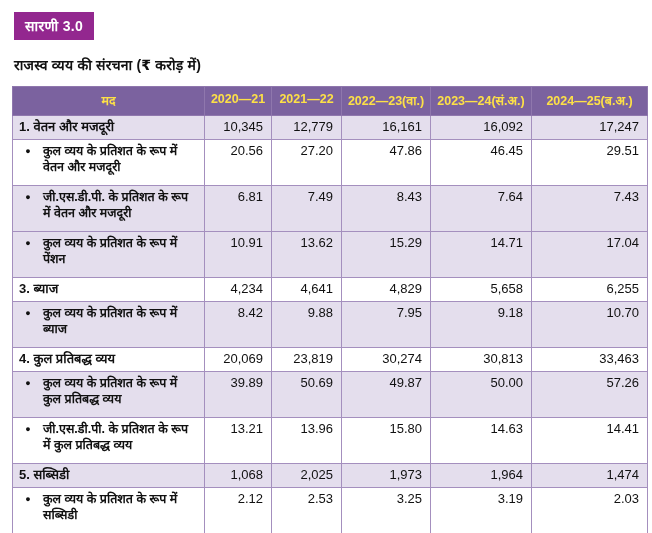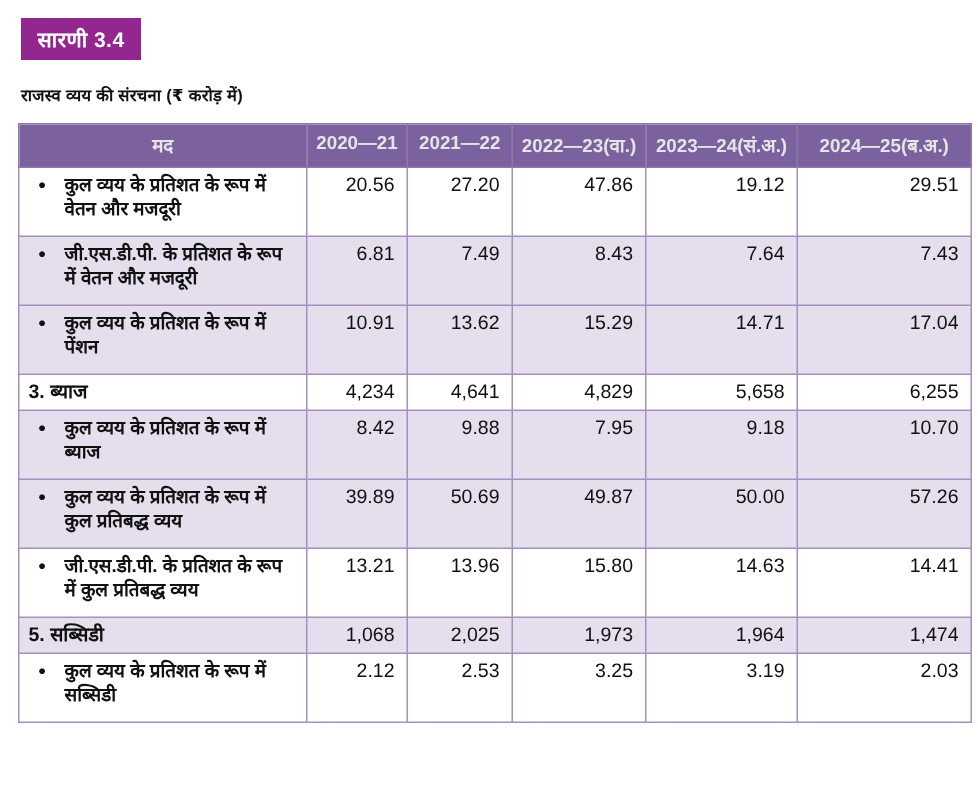--- a/index.html
+++ b/index.html
@@ -15,21 +15,21 @@
   .badge {
     display: inline-block;
     color: #ffffff;
     font-weight: bold;
     font-size: 14px;
     padding: 4px 11px 5px 11px;
     margin: 2px 0 0 2px;
     letter-spacing: 0.3px;
   }
   .title {
-    font-size: 11px;
+    font-size: 14px;
     font-weight: bold;
     margin: 15px 0 12px 2px;
     letter-spacing: 0.2px;
   }
 
   table.main {
     border-collapse: collapse;
     width: 635px;
     table-layout: fixed;
     font-size: 13px;
@@ -39,21 +39,21 @@
   table.main col.c-y2    { width: 70px; }
   table.main col.c-y3    { width: 89px; }
   table.main col.c-y4    { width: 101px; }
   table.main col.c-y5    { width: 116px; }
 
   th, td {
     border: 1px solid #A48FBE;
     vertical-align: top;
   }
   thead th {
-    color: #e5e5e5;
+    color: #fde047;
     font-weight: bold;
     font-size: 12.5px;
     text-align: center;
     padding: 5px 2px 6px 2px;
     border-color: #8f77ad;
     border-left: 1px solid #cdc1de;
   }
   thead th:first-child { border-left: 1px solid #8f77ad; }
 
   td.label-cell { padding: 3px 4px 4px 6px; font-weight: bold; font-size: 13px; }
@@ -71,21 +71,21 @@
     font-size: 9px;
     line-height: 16px;
   }
   .bullet-text { flex: 1 1 auto; line-height: 16px; padding-right: 2px; }
 </style>
 </head>
 <body>
 
 <div class="page">
 
-  <div class="badge" style="background: rgb(147, 39, 143);">सारणी 3.4</div>
+  <div class="badge" style="background: rgb(147, 39, 143);">सारणी 3.0</div>
 
   <div class="title">राजस्व व्यय की संरचना (₹ करोड़ में)</div>
 
   <table class="main">
     <colgroup>
       <col class="c-item">
         <col class="c-y1">
         <col class="c-y2">
         <col class="c-y3">
         <col class="c-y4">
@@ -95,31 +95,44 @@
       <tr>
         <th style="background: rgb(123, 98, 159);">मद</th>
         <th style="background: rgb(123, 98, 159);">2020—21</th>
         <th style="background: rgb(123, 98, 159);">2021—22</th>
         <th style="background: rgb(123, 98, 159);">2022—23(वा.)</th>
         <th style="background: rgb(123, 98, 159);">2023—24(सं.अ.)</th>
         <th style="background: rgb(123, 98, 159);">2024—25(ब.अ.)</th>
       </tr>
     </thead>
     <tbody>
+        <tr class="main shaded">
+    <td class="label-cell">
+      <span class="bullet-wrap">
+
+        <span class="bullet-text">1. वेतन और मजदूरी</span>
+      </span>
+    </td>
+    <td class="value-cell">10,345</td>
+    <td class="value-cell">12,779</td>
+    <td class="value-cell">16,161</td>
+    <td class="value-cell">16,092</td>
+    <td class="value-cell">17,247</td>
+  </tr>
         <tr class="bullet">
     <td class="label-cell">
       <span class="bullet-wrap">
         <span class="bullet-dot">●</span>
         <span class="bullet-text">कुल व्यय के प्रतिशत के रूप में वेतन और मजदूरी</span>
       </span>
     </td>
     <td class="value-cell">20.56</td>
     <td class="value-cell">27.20</td>
     <td class="value-cell">47.86</td>
-    <td class="value-cell">19.12</td>
+    <td class="value-cell">46.45</td>
     <td class="value-cell">29.51</td>
   </tr>
         <tr class="bullet shaded">
     <td class="label-cell">
       <span class="bullet-wrap">
         <span class="bullet-dot">●</span>
         <span class="bullet-text">जी.एस.डी.पी. के प्रतिशत के रूप में वेतन और मजदूरी</span>
       </span>
     </td>
     <td class="value-cell">6.81</td>
@@ -160,20 +173,33 @@
         <span class="bullet-dot">●</span>
         <span class="bullet-text">कुल व्यय के प्रतिशत के रूप में ब्याज</span>
       </span>
     </td>
     <td class="value-cell">8.42</td>
     <td class="value-cell">9.88</td>
     <td class="value-cell">7.95</td>
     <td class="value-cell">9.18</td>
     <td class="value-cell">10.70</td>
   </tr>
+        <tr class="main">
+    <td class="label-cell">
+      <span class="bullet-wrap">
+
+        <span class="bullet-text">4. कुल प्रतिबद्ध व्यय</span>
+      </span>
+    </td>
+    <td class="value-cell">20,069</td>
+    <td class="value-cell">23,819</td>
+    <td class="value-cell">30,274</td>
+    <td class="value-cell">30,813</td>
+    <td class="value-cell">33,463</td>
+  </tr>
         <tr class="bullet shaded">
     <td class="label-cell">
       <span class="bullet-wrap">
         <span class="bullet-dot">●</span>
         <span class="bullet-text">कुल व्यय के प्रतिशत के रूप में कुल प्रतिबद्ध व्यय</span>
       </span>
     </td>
     <td class="value-cell">39.89</td>
     <td class="value-cell">50.69</td>
     <td class="value-cell">49.87</td>

